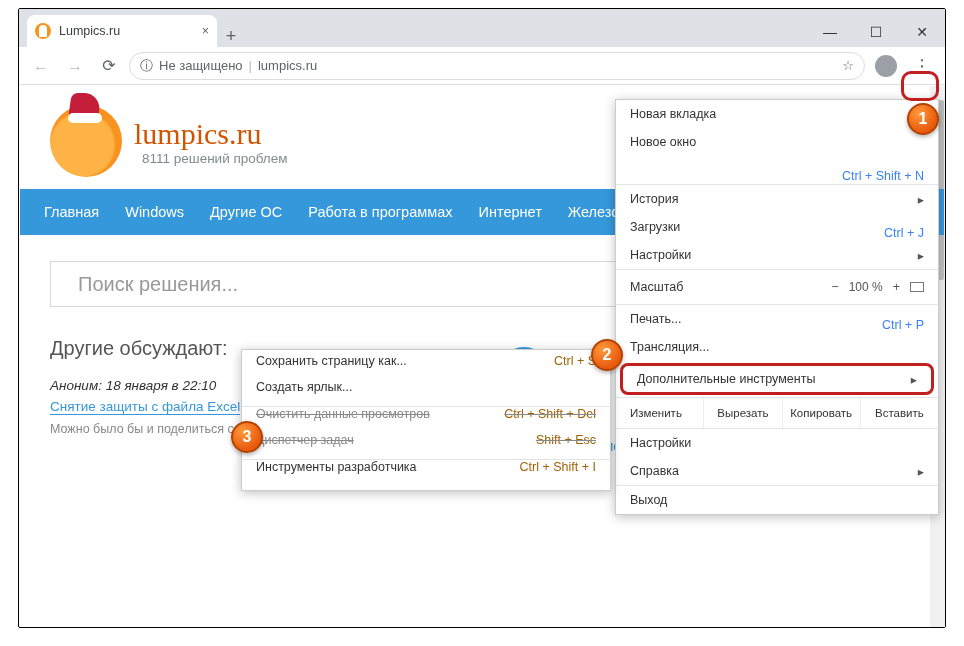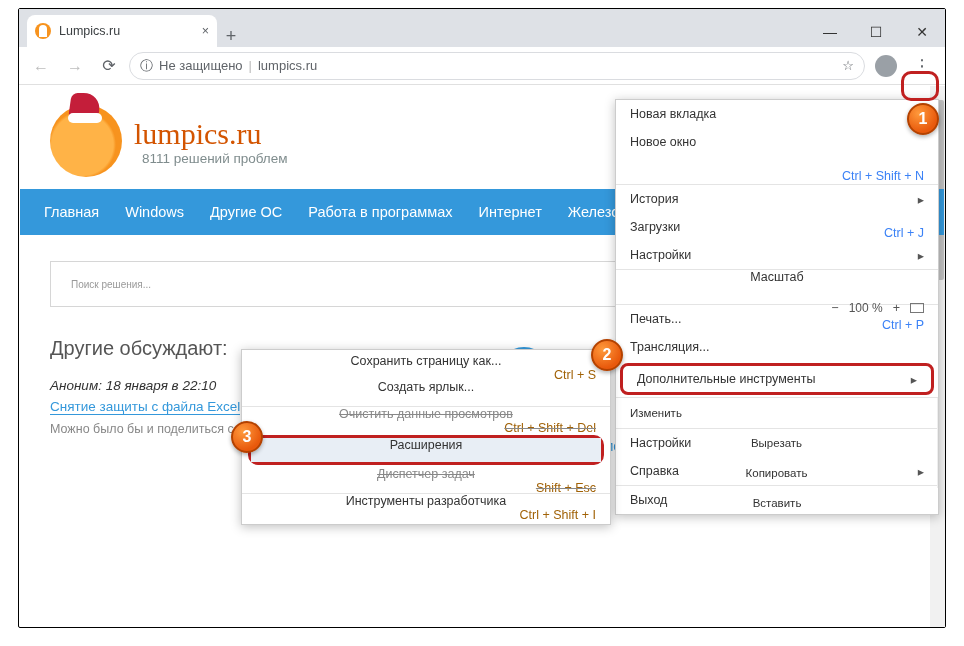--- a/index.html
+++ b/index.html
@@ -34,21 +34,21 @@
 .orange-logo { width: 72px; height: 72px; border-radius: 50%; background: radial-gradient(circle at 45% 55%, #ffb347 0 55%, #f7931e 60%); position: relative; }
 .hat { position: absolute; top: -14px; left: 18px; width: 38px; height: 32px; }
 .hat-body { position: absolute; bottom: 6px; left: 2px; width: 30px; height: 24px; background: #c41e3a; border-radius: 6px 18px 4px 4px; transform: skewX(-8deg); }
 .hat-brim { position: absolute; bottom: 0; left: 0; width: 34px; height: 10px; background: #fff; border-radius: 6px; }
 .hat-ball { position: absolute; top: -4px; right: 0; width: 10px; height: 10px; background: #fff; border-radius: 50%; }
 .logo-text .site { font-size: 30px; color: #d35400; font-weight: 400; font-family: Georgia, serif; }
 .logo-text .tag { font-size: 13.5px; color: #7f8c8d; margin-left: 8px; }
 
 .navbar { background: #3498db; display: flex; padding: 0 24px; height: 46px; align-items: center; gap: 26px; color: #fff; font-size: 14.5px; }
 
-.search-box { margin: 26px 30px 0; border: 1px solid #d6d6d6; height: 46px; display: flex; align-items: center; padding: 0 20px; color: #999; font-size: 10px; }
+.search-box { margin: 26px 30px 0; border: 1px solid #d6d6d6; height: 46px; display: flex; align-items: center; padding: 0 27px; color: #999; font-size: 20px; }
 
 .content-row { display: flex; margin: 30px 30px 0; gap: 20px; }
 .left-col { width: 330px; }
 .left-col h3 { font-size: 20px; color: #555; font-weight: 400; margin-bottom: 18px; }
 .comment .meta { font-size: 13.5px; color: #333; margin-bottom: 4px; font-style: italic; }
 .comment .link { font-size: 13.5px; color: #3498db; display: inline-block; border-bottom: 1px solid #3498db; margin-bottom: 6px; }
 .comment .body { font-size: 12.5px; color: #888; line-height: 1.4; margin-bottom: 16px; }
 .article-tile { flex: 1; min-width: 0; text-align: center; }
 .tile-img { width: 100px; height: 80px; margin: 0 auto 10px; position: relative; }
 .phone-icon { width: 56px; height: 56px; border-radius: 50%; background: #3498db; margin: 10px auto; position: relative; }
@@ -57,34 +57,34 @@
 .usb-img { position: absolute; right: -10px; top: -6px; width: 40px; height: 46px; background: #222; border-radius: 3px; }
 .usb-x { position: absolute; right: -14px; bottom: -8px; width: 22px; height: 22px; background: #e81123; border-radius: 50%; color: #fff; text-align: center; line-height: 22px; font-size: 14px; }
 .tile-text { font-size: 14px; color: #3498db; line-height: 1.4; }
 
 
 .main-menu { position: absolute; right: 6px; top: 90px; width: 324px; background: #fff; border: 1px solid #ccc; box-shadow: 0 2px 10px rgba(0,0,0,.25); z-index: 20; font-size: 12.5px; color: #333; }
 .m-row { display: flex; align-items: center; height: 28px; padding: 0 14px; }
 .m-row .short { margin-left: auto; color: #3b82f6; margin-top: 11px; }
 .m-arr { margin-left: auto; color: #555; }
 .m-sep { height: 1px; background: #e4e4e4; }
-.zoom-row { display: flex; align-items: center; height: 34px; padding: 0 14px; gap: 17px; flex-direction: column; }
+.zoom-row { display: flex; align-items: center; height: 34px; padding: 0 14px; gap: 24px; }
 .zoom-ctrl { margin-left: auto; display: flex; align-items: center; gap: 10px; color: #555; }
 .zoom-box { font-size: 12px; }
 .fs-ic { border: 1px solid #777; width: 14px; height: 10px; position: relative; }
 .tool-highlight { border: 3px solid #c02020; border-radius: 8px; margin: 2px 4px; }
 .tool-highlight .m-row { height: 26px; }
-.edit-row { display: flex; height: 30px; font-size: 11.5px; flex-direction: column; }
+.edit-row { display: flex; height: 30px; font-size: 11.5px; }
 .edit-row div { flex: 1; text-align: center; border-right: 1px solid #eee; line-height: 30px; padding: 0 4px; }
 .edit-row div:first-child { text-align: left; padding-left: 14px; }
 .edit-row div:last-child { border-right: none; text-align: center; }
 
 
 .sub-menu { position: absolute; left: 222px; top: 340px; width: 370px; background: #fff; border: 1px solid #ccc; box-shadow: 0 2px 10px rgba(0,0,0,.25); z-index: 25; font-size: 12.5px; color: #333; padding: 4px 0; }
-.s-row { display: flex; align-items: center; height: 26px; padding: 0 14px; flex-direction: column; }
+.s-row { display: flex; align-items: flex-start; height: 26px; padding: 0 14px; }
 .s-row .short { margin-left: auto; color: #a16207; }
 .s-row.struck { color: #888; text-decoration: line-through; }
 .ext-highlight { border: 3px solid #c02020; border-radius: 10px; margin: 2px 6px; }
 .ext-highlight .s-row { background: #e8eef5; height: 24px; text-decoration: none; color: #333; }
 
 
 .badge { position: absolute; width: 32px; height: 32px; border-radius: 50%; background: radial-gradient(circle at 35% 30%, #ff9a3c, #e8590c 70%); color: #fff; font-weight: 700; font-size: 16px; display: flex; align-items: center; justify-content: center; border: 2px solid #b34200; box-shadow: 0 2px 4px rgba(0,0,0,.3); z-index: 40; }
 .b1 { right: 6px; top: 94px; }
 .b2 { left: 572px; top: 330px; }
 .b3 { left: 212px; top: 412px; }
@@ -255,25 +255,20 @@
         <span class="short">Ctrl + S</span>
       </div>
     <div class="s-row">
         <span>Создать ярлык...</span>
       </div>
     <div class="m-sep"></div>
     <div class="s-row struck">
         <span>Очистить данные просмотров</span>
         <span class="short">Ctrl + Shift + Del</span>
       </div>
-    <div class="ext-highlight">
-      <div class="s-row">
-          <span>Расширения</span>
-        </div>
-    </div>
     <div class="s-row struck">
         <span>Диспетчер задач</span>
         <span class="short">Shift + Esc</span>
       </div>
     <div class="m-sep"></div>
     <div class="s-row">
         <span>Инструменты разработчика</span>
         <span class="short">Ctrl + Shift + I</span>
       </div>
   </div>

